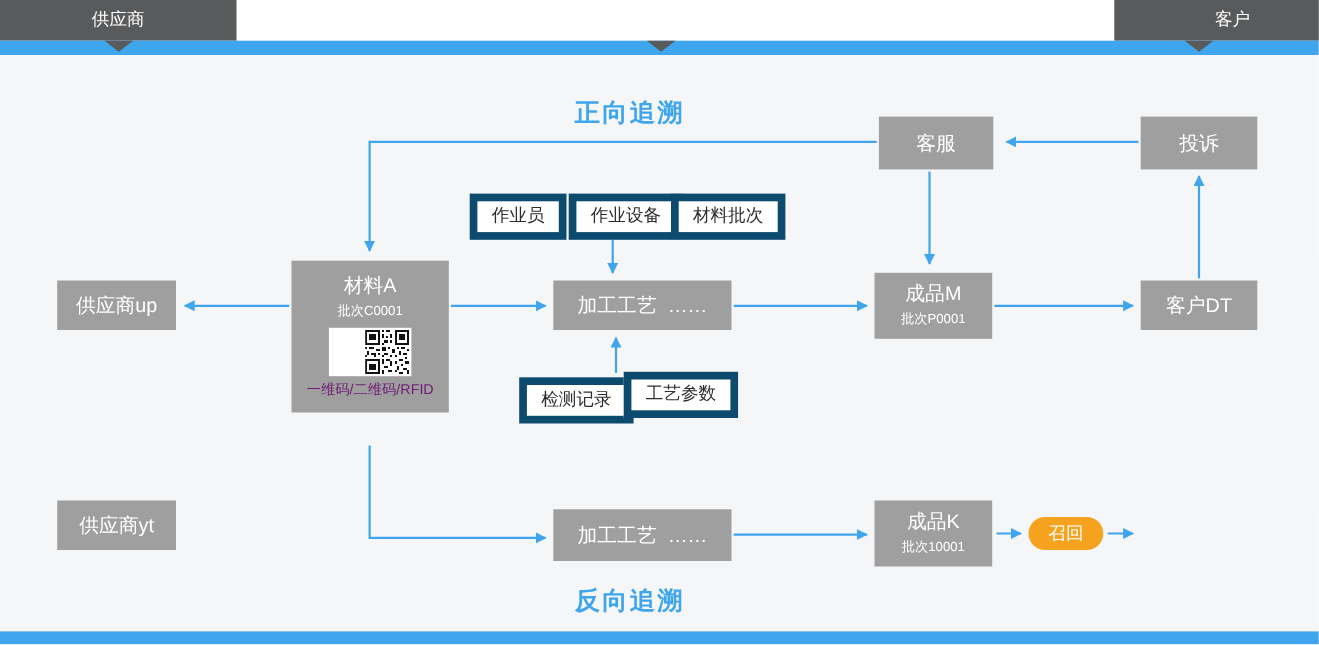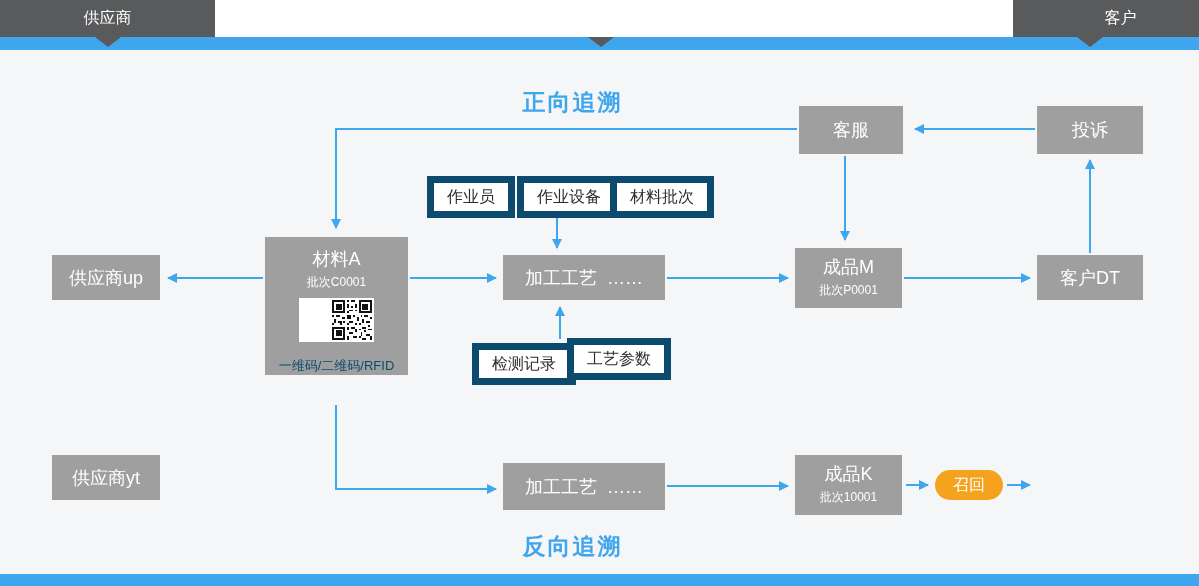--- a/index.html
+++ b/index.html
@@ -37,21 +37,21 @@
   .n-supplier-up{ left:52px;   top:255px; width:108px; height:45px; }
   .n-material   { left:265px;  top:237px; width:143px; height:138px; justify-content:flex-start; padding-top:10px; }
   .n-process-1  { left:503px;  top:255px; width:162px; height:45px; }
   .n-product-m  { left:795px;  top:248px; width:107px; height:60px; }
   .n-customer-dt{ left:1037px; top:255px; width:106px; height:45px; }
   .n-supplier-yt{ left:52px;   top:455px; width:108px; height:45px; }
   .n-process-2  { left:503px;  top:463px; width:162px; height:47px; }
   .n-product-k  { left:795px;  top:455px; width:107px; height:60px; }
   .n-customer-er{ left:1037px; top:463px; width:106px; height:47px; }
   .qr-wrap { margin:5px 0 3px 0; background:#ffffff; padding:2px; line-height:0; }
-  .code-label { font-size:13px; line-height:18px; color:#0c4a6e; margin-top:12px; }
+  .code-label { font-size:13px; line-height:18px; color:#701a75; margin-top:0; }
 
   
   .recall { position:absolute; left:935px; top:470px; width:68px; height:30px;
             background:#f5a31f; color:#ffffff; border-radius:15px; font-size:16px;
             display:flex; align-items:center; justify-content:center; z-index:2; }
 
   
   .tag { position:absolute; background:#ffffff; border:7px solid #0c4a6e; color:#2d2d2d;
          font-size:16px; line-height:22px; padding:3px 13px; z-index:2; white-space:pre; }
   .t-operator   { left:427px; top:176px; }

